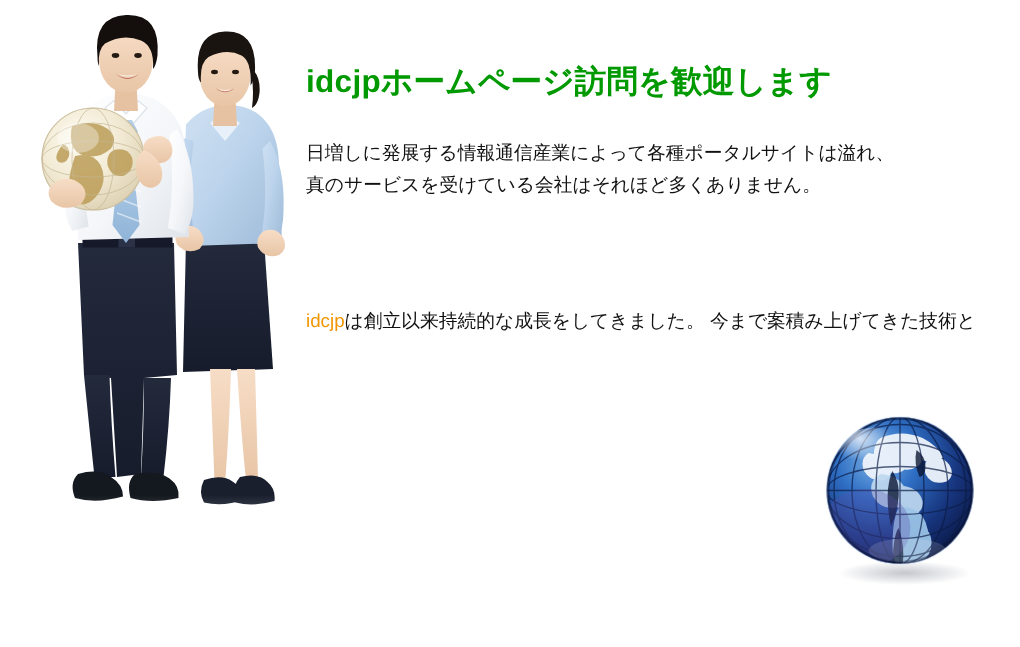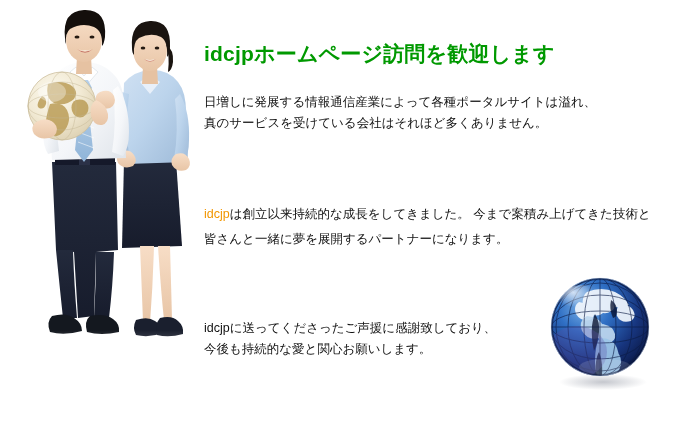--- a/index.html
+++ b/index.html
@@ -192,27 +192,22 @@
       <div class="line">真のサービスを受けている会社はそれほど多くありません。</div>
     </div>
 
     <div class="para p2">
       <div class="line">
         <span class="or">idcjp</span><span>は創立以来持続的な成長をしてきました。 今まで案積み上げてきた技術と</span>
       </div>
     </div>
 
     <div class="para p3">
-      <div class="line">皆さんと一緒に夢を展開するパートナーになります。</div>
     </div>
 
-    <div class="para p4">
-      <div class="line">idcjpに送ってくださったご声援に感謝致しており、</div>
-      <div class="line">今後も持続的な愛と関心お願いします。</div>
-    </div>
   </div>
 
   <div class="globe">
     <svg width="120" height="120" viewBox="0 0 120 120" xmlns="http://www.w3.org/2000/svg" aria-hidden="true">
       <defs>
         <radialGradient id="bg1" cx="34%" cy="28%" r="78%">
           <stop offset="0%" stop-color="#7fb4e8"></stop>
           <stop offset="35%" stop-color="#2f6fc4"></stop>
           <stop offset="72%" stop-color="#17357e"></stop>
           <stop offset="100%" stop-color="#0b1a49"></stop>

